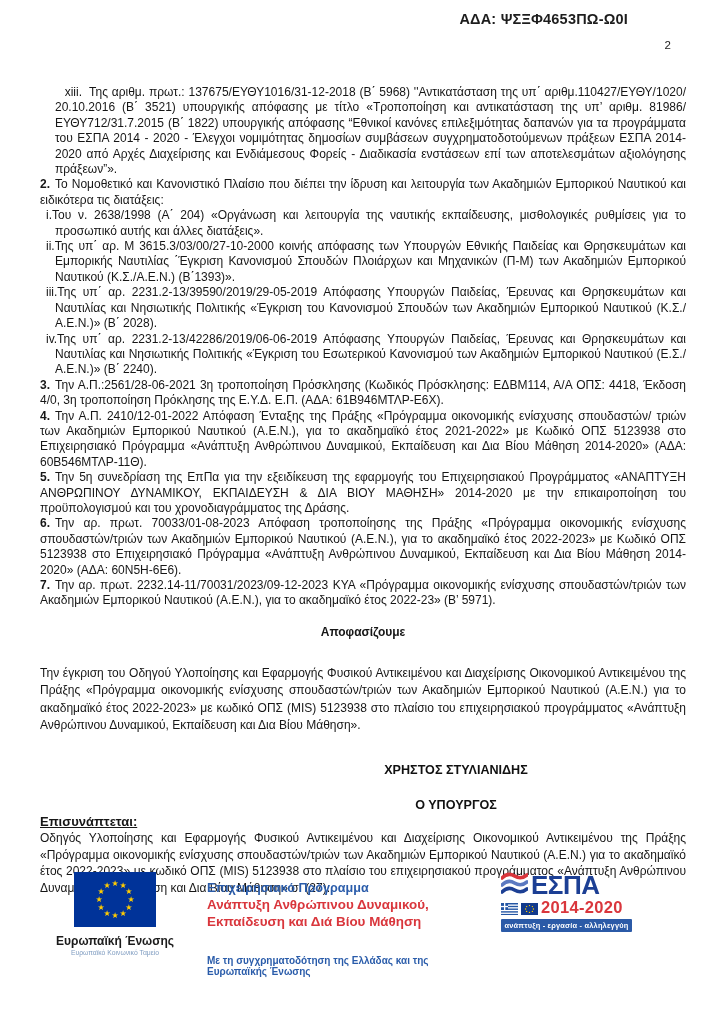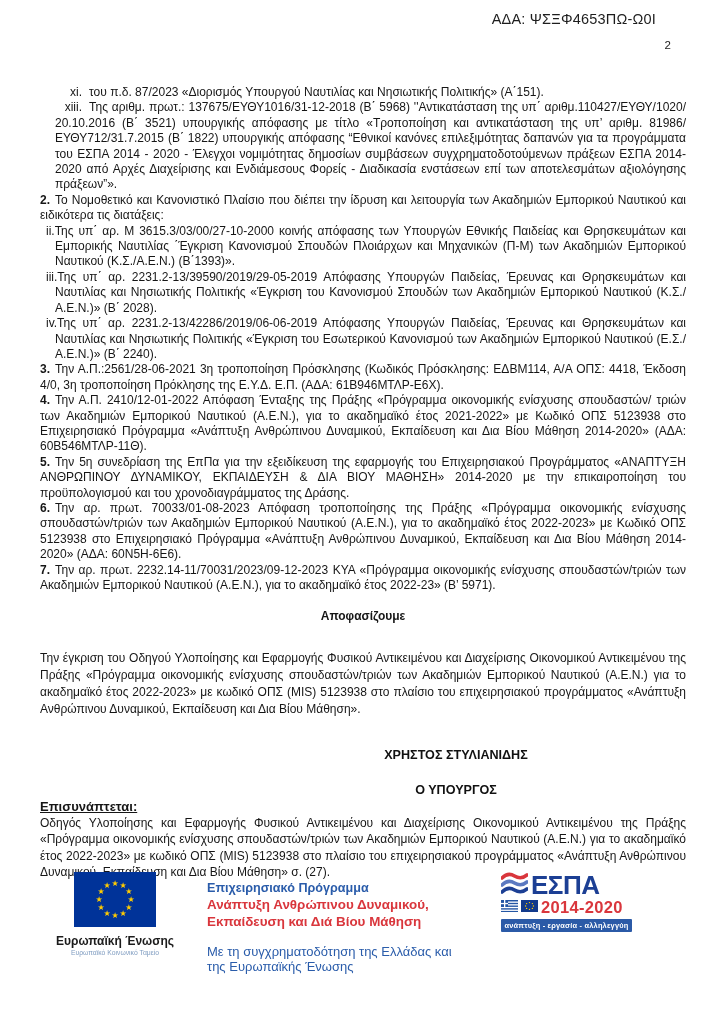--- a/index.html
+++ b/index.html
@@ -1,18 +1,18 @@
 <!DOCTYPE html>
 <html><head>
 <meta charset="utf-8">
 <style>
   html,body{margin:0;padding:0;background:#e8e8e8;}
   .page{position:relative;width:724px;height:1024px;margin:0 auto;background:#ffffff;
         font-family:"Liberation Sans",sans-serif;color:#161616;overflow:hidden;}
-  .ada{position:absolute;top:11px;right:68px;font-size:14.5px;letter-spacing:.2px;color:#1d1d1d;}
+  .ada{position:absolute;top:11px;right:96px;font-size:14.5px;letter-spacing:.2px;color:#1d1d1d;font-weight:bold;}
   .pagenum{position:absolute;top:39px;right:53px;font-size:11.5px;color:#222;}
   .content{position:absolute;top:85px;left:40px;width:646px;}
   .content p{margin:0;text-align:justify;font-size:12px;line-height:15.4px;}
   
   p.roman{padding-left:15px;}
   .rm{display:inline-block;width:27px;text-align:right;margin-right:7px;}
   
   p.sub{padding-left:15px;text-indent:-9px;}
   
   .bm{font-weight:bold;margin-right:5px;}
@@ -27,45 +27,45 @@
   p.attach-p{line-height:16.6px;}
   
   .footer{position:absolute;top:872px;left:55px;width:586px;display:flex;
           justify-content:space-between;align-items:flex-start;}
   .eu-block{width:120px;text-align:center;}
   .eu-name{margin-top:3px;font-weight:bold;font-size:12px;color:#1b1b1b;}
   .eu-sub{margin-top:1px;font-size:6.8px;color:#7f9cc0;}
   .prog-block{width:262px;margin-top:8px;}
   .prog-l1{font-weight:bold;font-size:12.6px;color:#2a5caa;line-height:16px;}
   .prog-l2,.prog-l3{font-weight:bold;font-size:13.4px;color:#d9363c;line-height:17px;}
-  .cofin{margin-top:14px;font-weight:normal;font-size:13px;color:#2a5caa;}
+  .cofin{margin-top:25px;font-weight:bold;font-size:10px;color:#2a5caa;}
   .espa-block{width:140px;}
   .espa-top{display:flex;align-items:flex-end;gap:3px;}
   .espa-word{font-weight:700;font-size:26px;line-height:24px;color:#1c3f94;letter-spacing:-.5px;}
-  .espa-mid{display:flex;align-items:flex-start;gap:3px;margin-top:3px;}
+  .espa-mid{display:flex;align-items:flex-end;gap:3px;margin-top:3px;}
   .espa-years{font-weight:bold;font-size:16.5px;color:#d9363c;letter-spacing:.3px;line-height:15px;}
   .espa-bar{margin-top:4px;width:131px;height:13px;background:#2b5aa7;border-radius:1px;
             color:#ffffff;font-weight:bold;font-size:7.4px;line-height:13px;text-align:center;
             letter-spacing:.2px;}
 </style>
 </head>
 <body>
 
 <div class="page">
 
   <div class="ada">ΑΔΑ: ΨΣΞΦ4653ΠΩ-Ω0Ι</div>
   <div class="pagenum">2</div>
 
   <div class="content">
 
-    <p class="roman"><span class="rm">xi.</span><span>του π.δ. 87/2023 «Διορισμός Υπουργού Ναυτιλίας και Νησιωτικής Πολιτικής» (Α΄151).</span></p>
     <p class="roman"><span class="rm">xiii.</span><span>Της αριθμ. πρωτ.: 137675/ΕΥΘΥ1016/31-12-2018 (Β΄ 5968) ''Αντικατάσταση της υπ΄ αριθμ.110427/ΕΥΘΥ/1020/ 20.10.2016 (Β΄ 3521) υπουργικής απόφασης με τίτλο «Τροποποίηση και αντικατάσταση της υπ’ αριθμ. 81986/ΕΥΘΥ712/31.7.2015 (Β΄ 1822) υπουργικής απόφασης “Εθνικοί κανόνες επιλεξιμότητας δαπανών για τα προγράμματα του ΕΣΠΑ 2014 - 2020 - Έλεγχοι νομιμότητας δημοσίων συμβάσεων συγχρηματοδοτούμενων πράξεων ΕΣΠΑ 2014-2020 από Αρχές Διαχείρισης και Ενδιάμεσους Φορείς - Διαδικασία ενστάσεων επί των αποτελεσμάτων αξιολόγησης πράξεων”».</span></p>
 
     <p><b class="bm">2.</b><span>Το Νομοθετικό και Κανονιστικό Πλαίσιο που διέπει την ίδρυση και λειτουργία των Ακαδημιών Εμπορικού Ναυτικού και ειδικότερα τις διατάξεις:</span></p>
 
+    <p class="sub"><span>i.</span><span>Του ν. 2638/1998 (Α΄ 204) «Οργάνωση και λειτουργία της ναυτικής εκπαίδευσης, μισθολογικές ρυθμίσεις για το προσωπικό αυτής και άλλες διατάξεις».</span></p>
     <p class="sub"><span>ii.</span><span>Της υπ΄ αρ. Μ 3615.3/03/00/27-10-2000 κοινής απόφασης των Υπουργών Εθνικής Παιδείας και Θρησκευμάτων και Εμπορικής Ναυτιλίας ΄Έγκριση Κανονισμού Σπουδών Πλοιάρχων και Μηχανικών (Π-Μ) των Ακαδημιών Εμπορικού Ναυτικού (Κ.Σ./Α.Ε.Ν.) (Β΄1393)».</span></p>
     <p class="sub"><span>iii.</span><span>Της υπ΄ αρ. 2231.2-13/39590/2019/29-05-2019 Απόφασης Υπουργών Παιδείας, Έρευνας και Θρησκευμάτων και Ναυτιλίας και Νησιωτικής Πολιτικής «Έγκριση του Κανονισμού Σπουδών των Ακαδημιών Εμπορικού Ναυτικού (Κ.Σ./Α.Ε.Ν.)» (Β΄ 2028).</span></p>
     <p class="sub"><span>iv.</span><span>Της υπ΄ αρ. 2231.2-13/42286/2019/06-06-2019 Απόφασης Υπουργών Παιδείας, Έρευνας και Θρησκευμάτων και Ναυτιλίας και Νησιωτικής Πολιτικής «Έγκριση του Εσωτερικού Κανονισμού των Ακαδημιών Εμπορικού Ναυτικού (Ε.Σ./Α.Ε.Ν.)» (Β΄ 2240).</span></p>
 
     <p><b class="bm">3.</b><span>Την Α.Π.:2561/28-06-2021 3η τροποποίηση Πρόσκλησης (Κωδικός Πρόσκλησης: ΕΔΒΜ114, Α/Α ΟΠΣ: 4418, Έκδοση 4/0, 3η τροποποίηση Πρόκλησης της Ε.Υ.Δ. Ε.Π. (ΑΔΑ: 61Β946ΜΤΛΡ-Ε6Χ).</span></p>
     <p><b class="bm">4.</b><span>Την Α.Π. 2410/12-01-2022 Απόφαση Ένταξης της Πράξης «Πρόγραμμα οικονομικής ενίσχυσης σπουδαστών/ τριών των Ακαδημιών Εμπορικού Ναυτικού (Α.Ε.Ν.), για το ακαδημαϊκό έτος 2021-2022» με Κωδικό ΟΠΣ 5123938 στο Επιχειρησιακό Πρόγραμμα «Ανάπτυξη Ανθρώπινου Δυναμικού, Εκπαίδευση και Δια Βίου Μάθηση 2014-2020» (ΑΔΑ: 60Β546ΜΤΛΡ-11Θ).</span></p>
     <p><b class="bm">5.</b><span>Την 5η συνεδρίαση της ΕπΠα για την εξειδίκευση της εφαρμογής του Επιχειρησιακού Προγράμματος «ΑΝΑΠΤΥΞΗ ΑΝΘΡΩΠΙΝΟΥ ΔΥΝΑΜΙΚΟΥ, ΕΚΠΑΙΔΕΥΣΗ &amp; ΔΙΑ ΒΙΟΥ ΜΑΘΗΣΗ» 2014-2020 με την επικαιροποίηση του προϋπολογισμού και του χρονοδιαγράμματος της Δράσης.</span></p>
     <p><b class="bm">6.</b><span>Την αρ. πρωτ. 70033/01-08-2023 Απόφαση τροποποίησης της Πράξης «Πρόγραμμα οικονομικής ενίσχυσης σπουδαστών/τριών των Ακαδημιών Εμπορικού Ναυτικού (Α.Ε.Ν.), για το ακαδημαϊκό έτος 2022-2023» με Κωδικό ΟΠΣ 5123938 στο Επιχειρησιακό Πρόγραμμα «Ανάπτυξη Ανθρώπινου Δυναμικού, Εκπαίδευση και Δια Βίου Μάθηση 2014-2020» (ΑΔΑ: 60Ν5Η-6Ε6).</span></p>
     <p><b class="bm">7.</b><span>Την αρ. πρωτ. 2232.14-11/70031/2023/09-12-2023 ΚΥΑ «Πρόγραμμα οικονομικής ενίσχυσης σπουδαστών/τριών των Ακαδημιών Εμπορικού Ναυτικού (Α.Ε.Ν.), για το ακαδημαϊκό έτος 2022-23» (Β’ 5971).</span></p>
 

